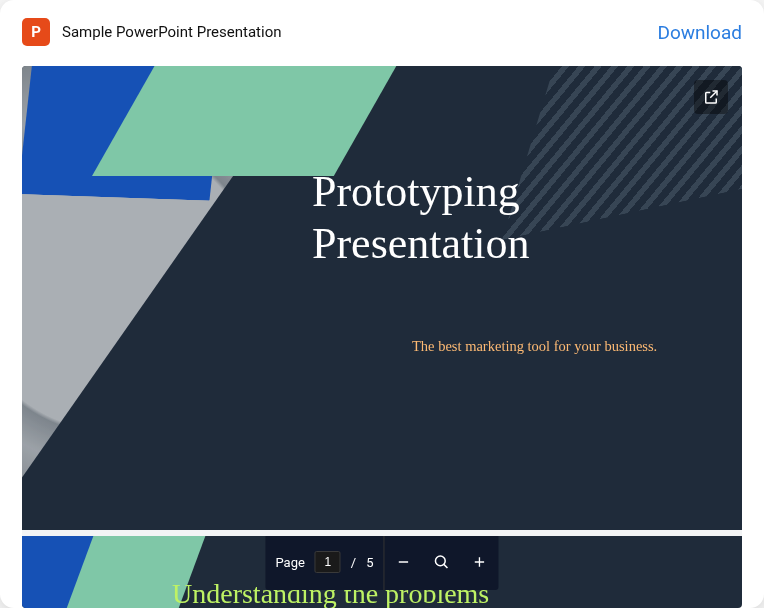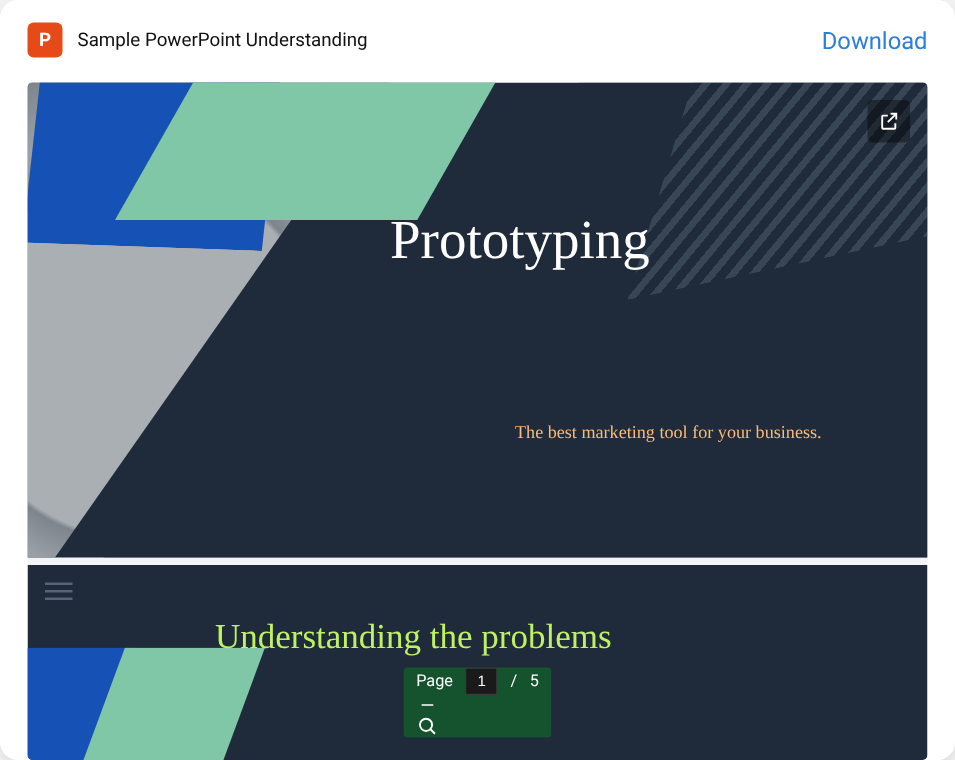--- a/index.html
+++ b/index.html
@@ -46,21 +46,21 @@
     border-radius: 4px;
     overflow: hidden;
     display:flex;
     flex-direction: column;
     flex:1;
   }
   
   .slide1 {
     position: relative;
     background: #1f2b3a;
-    height: 380px;
+    height: 464px;
     overflow: hidden;
   }
   .slide1 .diag-img {
     position:absolute;
     left:-140px; top:-20px;
     width: 520px; height: 520px;
     background:
       radial-gradient(circle at 45% 45%, #c8cfd6 0, #c8cfd6 36%, #8c99a6 37%, #b5bec7 45%, #6b7885 70%, #2e3947 100%);
     transform: rotate(-10deg);
     clip-path: polygon(0 0, 100% 0, 0 100%);
@@ -163,29 +163,28 @@
     color:#bef264;
     font-family: Georgia, "Times New Roman", serif;
     font-size:28px;
     font-weight:400;
   }
   
   .controls {
     position:absolute;
     left:50%; bottom:18px;
     transform: translateX(-50%);
-    background:#14532d;
+    background:#0f172a;
     border-radius:3px;
     display:flex;
     align-items:stretch;
     height:56px;
     color:#fff;
     font-size:13px;
     overflow:hidden;
-    flex-direction:column;
   }
   .controls .seg {
     display:flex; align-items:center; justify-content:center;
     padding:0 10px;
     gap:10px;
   }
   .controls .sep { width:1px; background:#333; }
   .controls .btn {
     width:38px; display:flex; align-items:center; justify-content:center;
     cursor:pointer;
@@ -201,21 +200,21 @@
     border-radius:2px;
   }
 </style>
 </head>
 <body>
 
 <div class="card">
 
   <div class="topbar">
     <div class="ppt-icon">P</div>
-    <div class="file-title">Sample PowerPoint Understanding</div>
+    <div class="file-title">Sample PowerPoint Presentation</div>
     <div class="download-link">Download</div>
   </div>
 
   <div class="viewer">
 
     <div class="slide1">
       <div class="diag-img"></div>
       <div class="diag-dark"></div>
       <div class="diag-top-right"></div>
       <div class="stripe-blue"></div>
@@ -224,20 +223,21 @@
       <div class="open-btn">
         <svg viewBox="0 0 24 24">
           <path d="M14 4h6v6"></path>
           <path d="M20 4l-9 9"></path>
           <path d="M19 14v5a1 1 0 0 1-1 1H6a1 1 0 0 1-1-1V7a1 1 0 0 1 1-1h5"></path>
         </svg>
       </div>
 
       <div class="text-block">
         <div class="title">Prototyping</div>
+        <div class="title">Presentation</div>
       </div>
       <div class="subtitle">The best marketing tool for your business.</div>
     </div>
 
     <div class="divider"></div>
 
     <div class="slide2">
       <div class="menu-lines">
         <span></span>
           <span></span>

